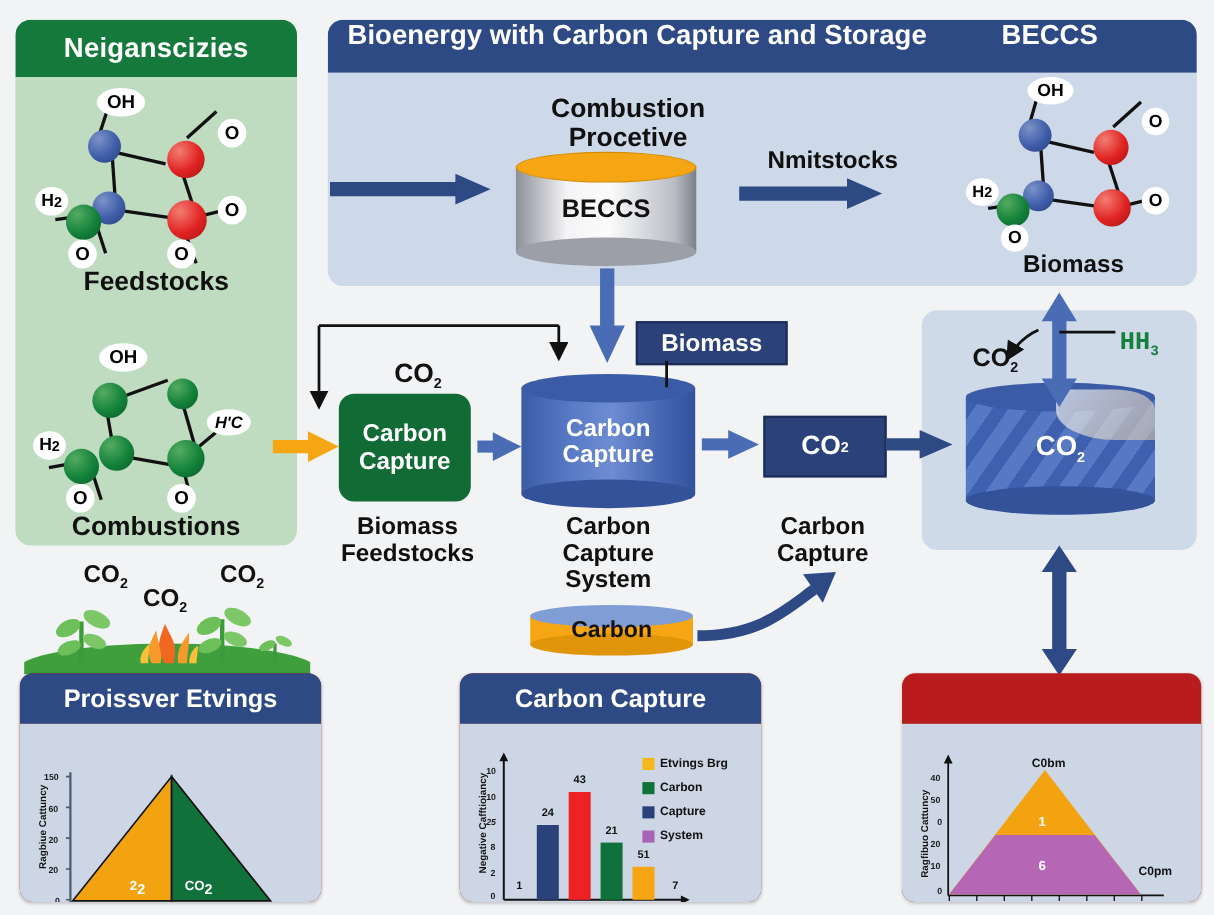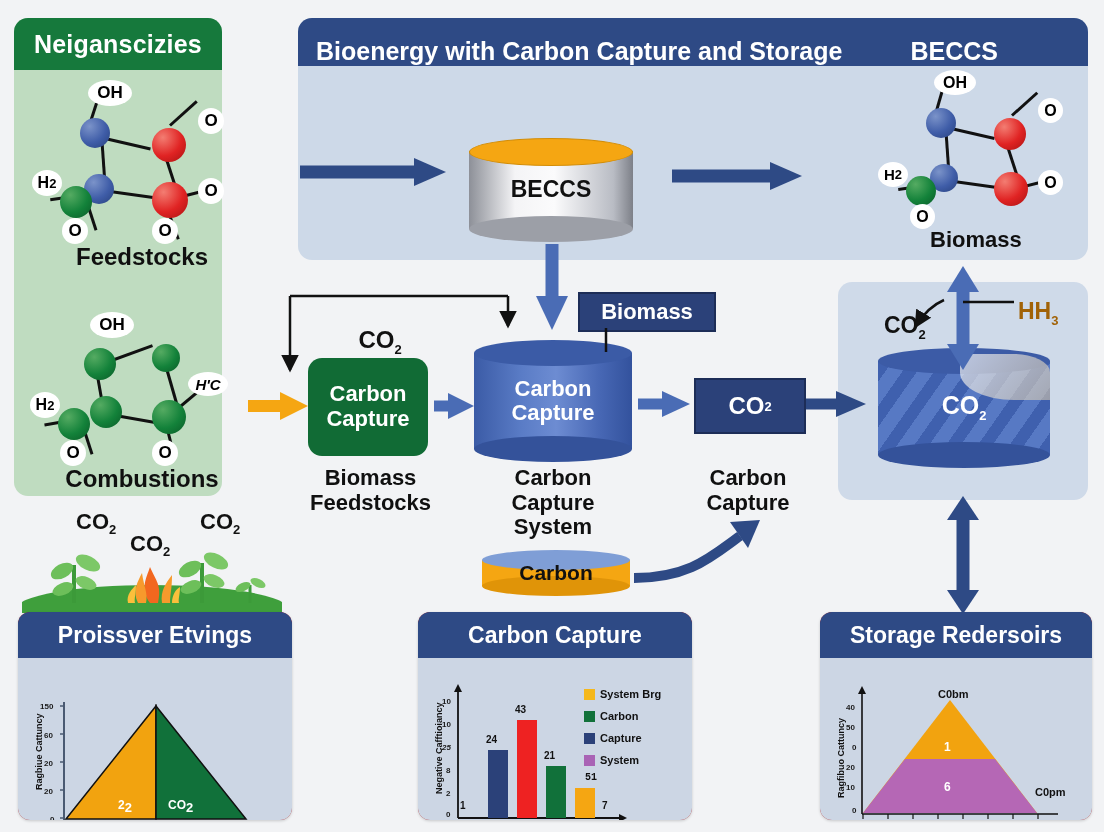--- a/index.html
+++ b/index.html
@@ -8,35 +8,35 @@
     background:#f2f3f5;
     font-family:"Liberation Sans", sans-serif;
     overflow:hidden;
     position:relative;
   }
   .stage{position:absolute;inset:0;}
   .abs{position:absolute;}
 
   
   .panel-green{
-    left:14px;top:18px;width:208px;height:478px;
+    left:14px;top:18px;width:256px;height:478px;
     background:#bfdcc0;border-radius:14px;overflow:hidden;
   }
   .panel-green .hdr{
     height:52px;background:#16793c;color:#fff;
     display:flex;align-items:center;justify-content:center;
     font-size:25px;font-weight:bold;letter-spacing:.2px;
   }
   .panel-blue{
     left:298px;top:18px;width:790px;height:242px;
     background:#cdd9e8;border-radius:14px;overflow:hidden;
   }
   .panel-blue .hdr{
     height:48px;background:#2e4a85;color:#fff;
-    display:flex;align-items:flex-end;
+    display:flex;align-items:flex-start;
     font-size:25px;font-weight:bold;
   }
   .panel-blue .hdr .t1{margin-left:18px;}
   .panel-blue .hdr .t2{margin-left:auto;margin-right:90px;}
   .panel-storage{
     left:838px;top:282px;width:250px;height:218px;
     background:#cfdae9;border-radius:14px;
   }
 
   
@@ -81,21 +81,21 @@
   
   .card{position:absolute;border-radius:12px;overflow:hidden;background:#b91c1c;
         box-shadow:0 1px 3px rgba(0,0,0,.18);}
   .card .chdr{height:46px;background:#2e4a85;color:#fff;display:flex;
               align-items:center;justify-content:center;font-size:23px;font-weight:bold;}
   .card .cbody{position:absolute;left:0;right:0;top:46px;bottom:0;background:#ccd6e4;}
   .tick{position:absolute;font-size:8px;color:#1a1a1a;font-weight:bold;}
   .ylab{position:absolute;font-size:9px;color:#111;font-weight:bold;
         transform:rotate(-90deg);transform-origin:0 0;white-space:nowrap;}
   .bar{position:absolute;}
-  .barval{position:absolute;font-size:10px;font-weight:bold;color:#111;}
+  .barval{position:absolute;font-size:10px;font-weight:bold;color:#111;text-align:center;}
   .lgrow{position:absolute;display:flex;align-items:center;gap:5px;font-size:11px;font-weight:bold;color:#111;}
   .swatch{width:11px;height:11px;display:inline-block;}
 </style>
 </head>
 <body>
 
 <div class="stage">
 
   <div class="abs panel-green">
     <div class="hdr">Neiganscizies</div>
@@ -158,30 +158,33 @@
   </div>
   <div class="abs lbl" style="left:14px;top:466px;width:256px;font-size:24px;">Combustions</div>
 
   <div class="abs panel-blue">
     <div class="hdr">
       <span class="t1">Bioenergy with Carbon Capture and Storage</span>
       <span class="t2">BECCS</span>
     </div>
   </div>
 
+  <div class="abs lbl" style="left:436px;top:86px;width:270px;font-size:24px;white-space:pre-line;">Combustion
+Procetive</div>
 
   <div class="cyl" style="left:469px;top:138px;width:164px;height:104px;">
     <div class="body" style="background:linear-gradient(to right,#8d9098 0%,#f4f4f6 28%,#fbfbfc 52%,#b9bcc4 88%,#7d8088 100%);"></div>
     <div class="bot" style="background:#9c9fa7;"></div>
     <div class="top" style="background:#f5a612;border:1px solid #d38d07;"></div>
     <div class="cap" style="font-size:23px;color:#111;">
       <span>BECCS</span>
     </div>
   </div>
 
+  <div class="abs lbl" style="left:672px;top:134px;width:170px;font-size:22px;">Nmitstocks</div>
 
   <div class="abs" style="left:880px;top:78px;width:200px;height:150px;">
     <div class="bond" style="left:54px;top:40px;width:40px;transform:rotate(-74deg);"></div>
     <div class="bond" style="left:58px;top:46px;width:58px;transform:rotate(13deg);"></div>
     <div class="bond" style="left:66px;top:52px;width:50px;transform:rotate(86deg);"></div>
     <div class="bond" style="left:124px;top:56px;width:54px;transform:rotate(72deg);"></div>
     <div class="bond" style="left:74px;top:102px;width:56px;transform:rotate(8deg);"></div>
     <div class="bond" style="left:46px;top:106px;width:28px;transform:rotate(172deg);"></div>
     <div class="bond" style="left:132px;top:110px;width:36px;transform:rotate(-14deg);"></div>
     <div class="bond" style="left:132px;top:36px;width:34px;transform:rotate(-42deg);"></div>
@@ -201,21 +204,21 @@
     <div class="atag" style="left:30px;top:126px;width:25px;height:25px;font-size:16px;">O</div>
     <div class="atag" style="left:158px;top:92px;width:25px;height:25px;font-size:16px;">O</div>
   </div>
   <div class="abs lbl" style="left:930px;top:228px;width:140px;font-size:22px;text-align:left;">Biomass</div>
 
   <div class="abs panel-storage"></div>
 
   <div class="abs" style="left:884px;top:312px;width:60px;height:30px;font-size:23px;font-weight:bold;color:#111;">
     <span>CO</span><span class="sub">2</span>
   </div>
-  <div class="abs" style="left:1018px;top:298px;width:70px;height:30px;font-size:23px;font-weight:bold;color:#a16207;">
+  <div class="abs" style="left:1018px;top:298px;width:70px;height:30px;font-size:23px;font-weight:bold;color:#15803d;font-family:Liberation Mono, monospace;">
     <span>HH</span><span class="sub">3</span>
   </div>
 
   <div class="cyl" style="left:878px;top:348px;width:172px;height:120px;">
     <div class="body" style="background:
          repeating-linear-gradient(125deg,#3f60ae 0px,#3f60ae 12px,#5779c4 12px,#5779c4 26px);"></div>
     <div class="bot" style="background:#34529a;"></div>
     <div class="top" style="background:#3c5ba6;"></div>
     <div class="abs" style="left:82px;top:6px;width:90px;height:46px;
          background:linear-gradient(130deg,rgba(255,255,255,.65),rgba(226,206,166,.55));
@@ -431,44 +434,43 @@
       <div class="bar" style="left:70px;top:92px;width:20px;height:68px;background:#2b4179;"></div>
       <div class="bar" style="left:99px;top:62px;width:20px;height:98px;background:#ee2222;"></div>
       <div class="bar" style="left:128px;top:108px;width:20px;height:52px;background:#11713a;"></div>
       <div class="bar" style="left:157px;top:130px;width:20px;height:30px;background:#f5a612;"></div>
       <div class="bar" style="left:186px;top:160px;width:18px;height:0px;background:#2b4179;"></div>
 
       <div class="barval" style="left:42px;top:142px;width:24px;">1</div>
       <div class="barval" style="left:68px;top:76px;width:24px;">24</div>
       <div class="barval" style="left:97px;top:46px;width:24px;">43</div>
       <div class="barval" style="left:126px;top:92px;width:24px;">21</div>
-      <div class="barval" style="left:167px;top:114px;width:24px;font-family:Liberation Mono, monospace;">51</div>
+      <div class="barval" style="left:155px;top:114px;width:24px;">51</div>
       <div class="barval" style="left:184px;top:142px;width:24px;">7</div>
 
       <div class="lgrow" style="left:166px;top:30px;">
         <span class="swatch" style="background:#f5b81b;"></span>
-        <span>System Brg</span>
+        <span>Etvings Brg</span>
       </div>
       <div class="lgrow" style="left:166px;top:52px;">
         <span class="swatch" style="background:#11713a;"></span>
         <span>Carbon</span>
       </div>
       <div class="lgrow" style="left:166px;top:74px;">
         <span class="swatch" style="background:#2b4179;"></span>
         <span>Capture</span>
       </div>
       <div class="lgrow" style="left:166px;top:96px;">
         <span class="swatch" style="background:#a963b5;"></span>
         <span>System</span>
       </div>
     </div>
   </div>
 
   <div class="card" style="left:820px;top:612px;width:272px;height:208px;">
-    <div class="chdr">Storage Redersoirs</div>
     <div class="cbody">
       <div class="ylab" style="left:16px;top:140px;">Ragfibuo Cattuncy</div>
 
       <div class="tick" style="left:26px;top:45px;">40</div>
       <div class="tick" style="left:26px;top:65px;">50</div>
       <div class="tick" style="left:32px;top:85px;">0</div>
       <div class="tick" style="left:26px;top:105px;">20</div>
       <div class="tick" style="left:26px;top:125px;">10</div>
       <div class="tick" style="left:32px;top:148px;">0</div>
 

